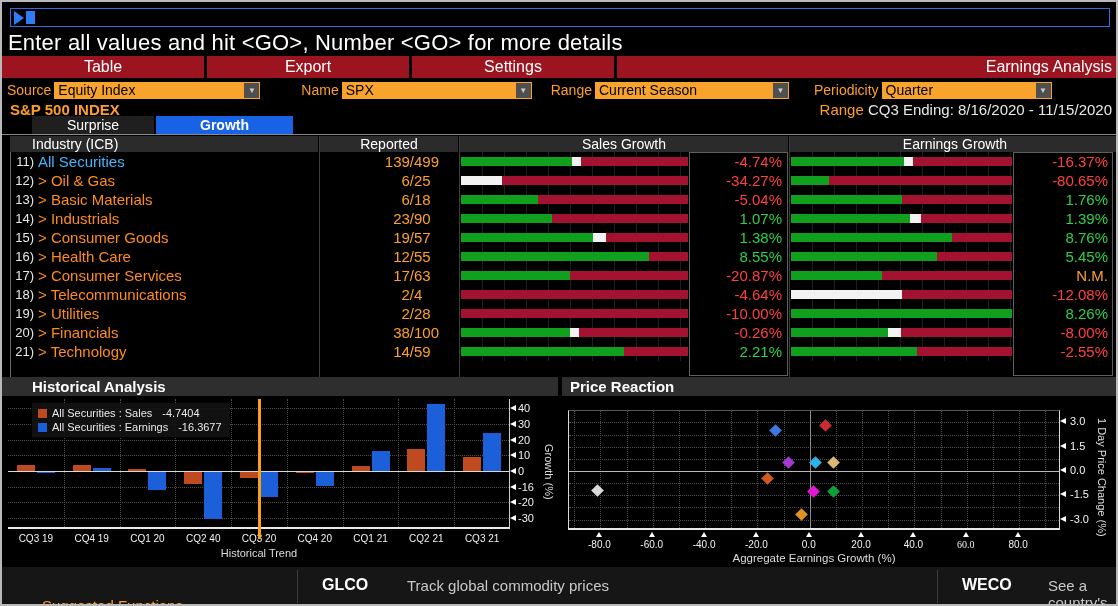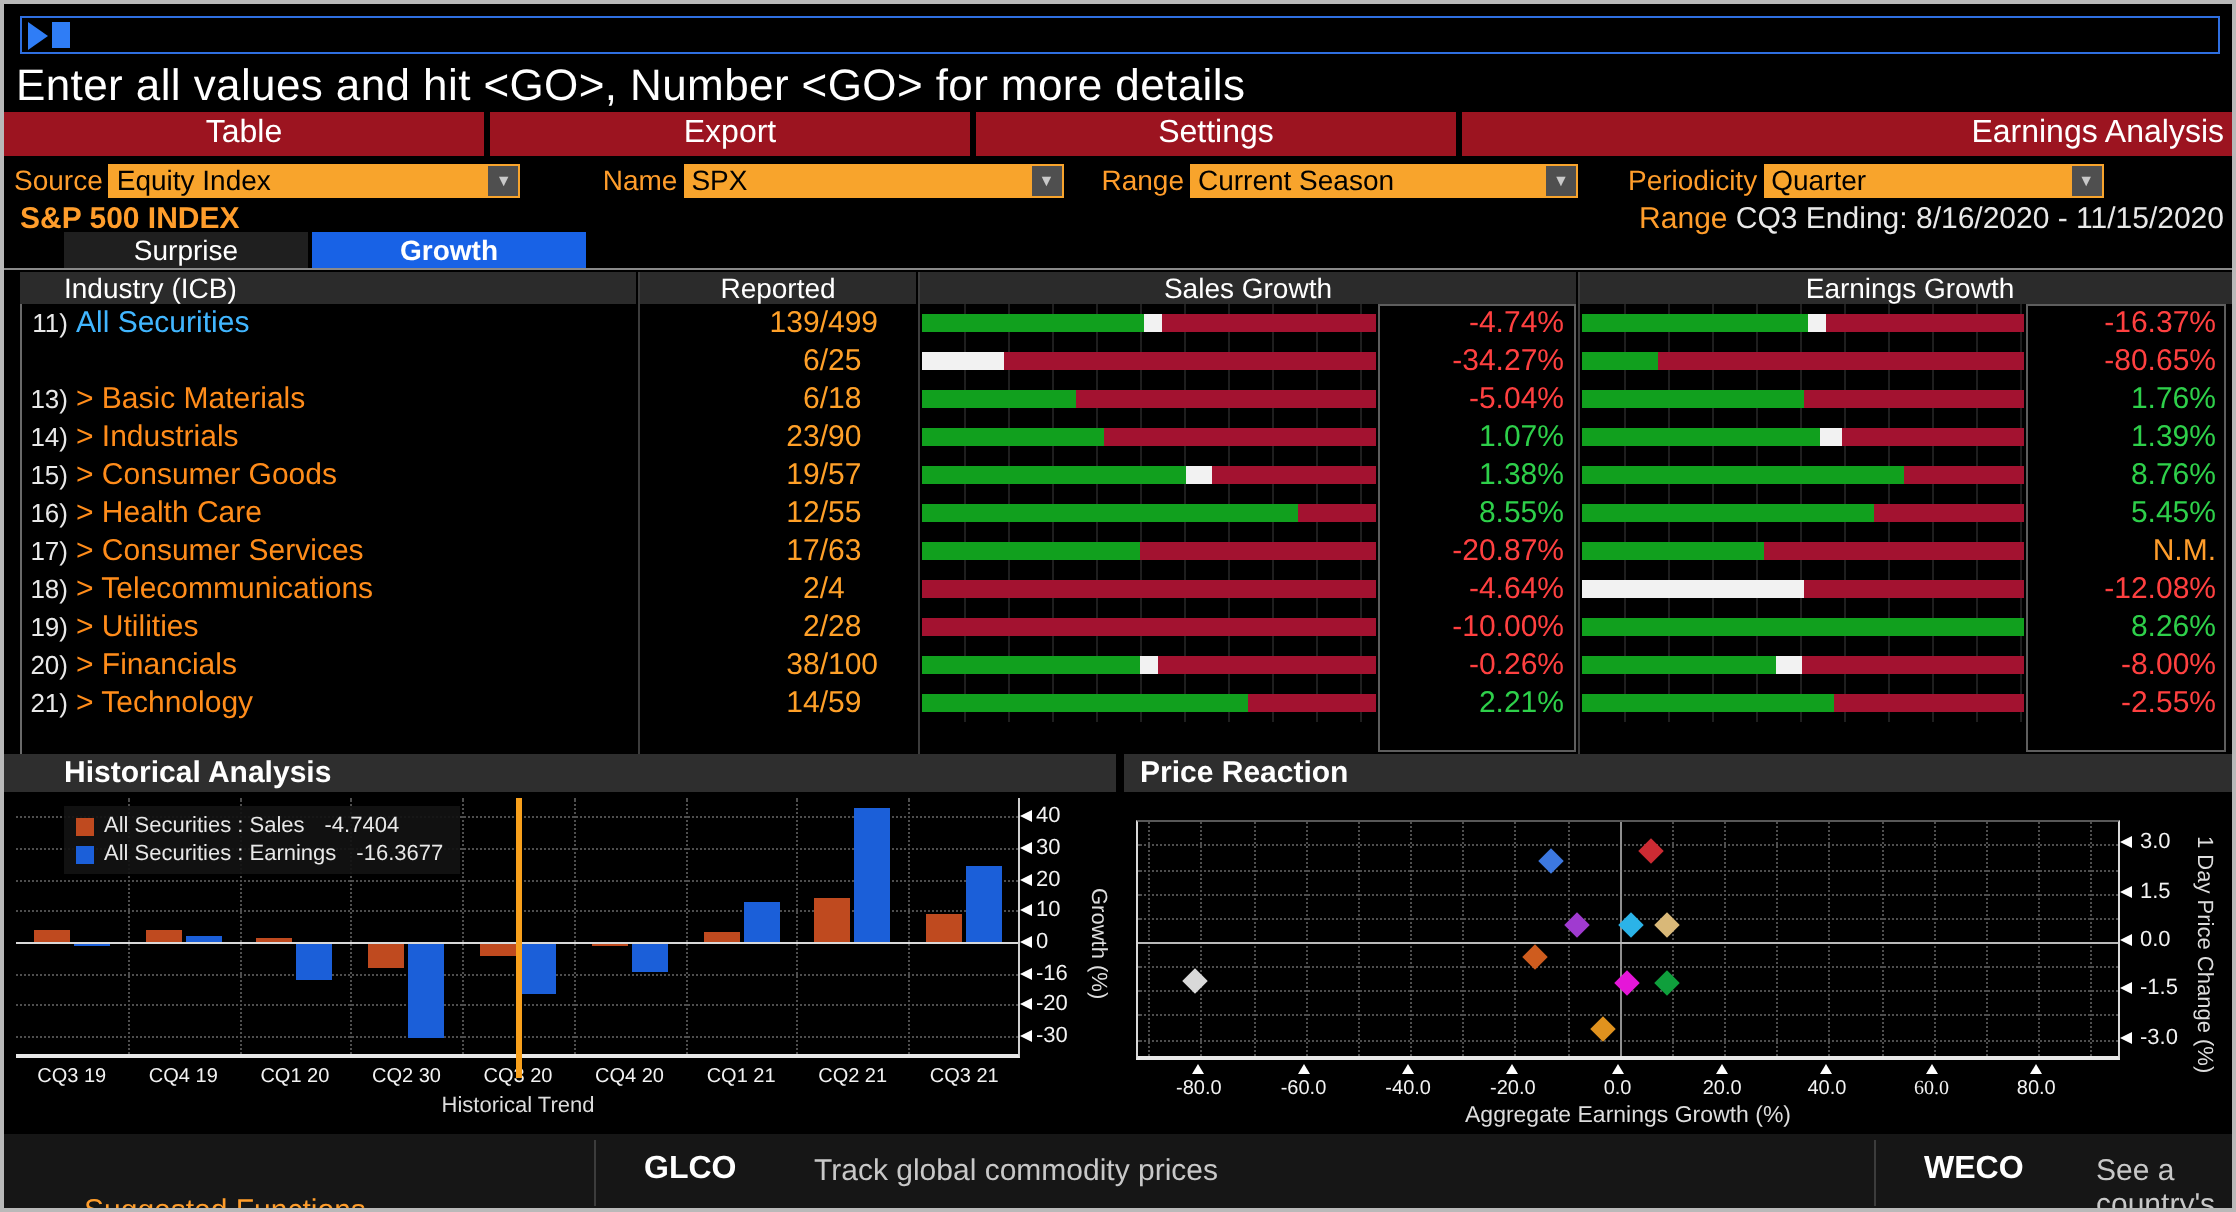--- a/index.html
+++ b/index.html
@@ -12,21 +12,21 @@
   
   .cmdbar{position:absolute;left:8px;top:6px;width:1100px;height:19px;
     border:1px solid #2f6fe0;background:#000;display:flex;align-items:center;padding-left:3px;}
   .cmd-arrow{width:0;height:0;border-top:7px solid transparent;border-bottom:7px solid transparent;border-left:10px solid #2f7df6;}
   .cmd-cursor{width:9px;height:13px;background:#2f7df6;margin-left:2px;}
   
   .hint{position:absolute;left:6px;top:28px;color:#fff;font-size:22px;letter-spacing:.2px;}
   
   .menubar{position:absolute;left:0;top:54px;width:1118px;height:22px;display:flex;}
   .menu-seg{background:#9c1420;color:#fff;font-size:16px;display:flex;align-items:center;justify-content:center;height:22px;}
-  .menu-seg.btn{width:240px;margin-right:3px;cursor:default;}
+  .menu-seg.btn{width:202px;margin-right:3px;cursor:default;}
   .menu-seg.right{flex:1;justify-content:flex-end;padding-right:8px;}
   
   .controls{position:absolute;left:2px;top:78px;width:1114px;height:20px;display:flex;align-items:center;}
   .ctl-label{color:#ff9d2b;font-size:14px;padding:0 3px;white-space:nowrap;}
   .dd{height:17px;background:#f8a42c;color:#000;font-size:14px;display:flex;align-items:center;}
   .dd .dd-val{flex:1;padding:0 4px;white-space:nowrap;overflow:hidden;}
   .dd .dd-btn{width:15px;height:15px;margin:1px;background:#4f4f4f;color:#c9c9c9;font-size:8px;display:flex;align-items:center;justify-content:center;}
   
   .subline{position:absolute;left:8px;top:99px;width:1102px;height:15px;display:flex;justify-content:space-between;font-size:15px;}
   .sec-name{color:#ff9d2b;font-weight:bold;}
@@ -189,20 +189,24 @@
               <div class="bar">
                 <div class="seg-g" style="width: 51%;"></div>
                 <div class="seg-w" style="width: 4%;"></div>
                 <div class="seg-r" style="width: 45%;"></div>
               </div>
             </div>
           </div>
           <div class="cell c-eval val-neg">-16.37%</div>
         </div>
         <div class="trow" style="top: 19px;">
+          <div class="cell c-ind">
+            <span class="rownum">12)</span>
+            <span class="indname">&gt; Oil &amp; Gas</span>
+          </div>
           <div class="cell c-rep">
             <span class="rep-a">6</span>
             <span class="rep-s"> / </span>
             <span class="rep-b">25</span>
           </div>
           <div class="cell c-sbar">
             <div class="barcell">
               <div class="bar">
                 <div class="seg-w" style="width: 18%;"></div>
                 <div class="seg-r" style="width: 82%;"></div>
@@ -556,21 +560,21 @@
         <div class="ax-ylab" style="left: 516px; top: 88.0482px;">0</div>
         <div class="tick-arrow" style="left: 508px; top: 106.711px;"></div>
         <div class="ax-ylab" style="left: 516px; top: 103.711px;">-16</div>
         <div class="tick-arrow" style="left: 508px; top: 122.373px;"></div>
         <div class="ax-ylab" style="left: 516px; top: 119.373px;">-20</div>
         <div class="tick-arrow" style="left: 508px; top: 138.036px;"></div>
         <div class="ax-ylab" style="left: 516px; top: 135.036px;">-30</div>
         <div class="ax-xlab" style="left: 33.8889px; top: 156px;">CQ3 19</div>
         <div class="ax-xlab" style="left: 89.6667px; top: 156px;">CQ4 19</div>
         <div class="ax-xlab" style="left: 145.444px; top: 156px;">CQ1 20</div>
-        <div class="ax-xlab" style="left: 201.222px; top: 156px;">CQ2 30</div>
+        <div class="ax-xlab" style="left: 201.222px; top: 156px;">CQ2 40</div>
         <div class="ax-xlab" style="left: 257px; top: 156px;">CQ3 20</div>
         <div class="ax-xlab" style="left: 312.778px; top: 156px;">CQ4 20</div>
         <div class="ax-xlab" style="left: 368.556px; top: 156px;">CQ1 21</div>
         <div class="ax-xlab" style="left: 424.333px; top: 156px;">CQ2 21</div>
         <div class="ax-xlab" style="left: 480.111px; top: 156px;">CQ3 21</div>
         <div class="ax-title-x" style="left: 257px; top: 170px;">Historical Trend</div>
         <div class="ax-title-y" style="left: 541px; top: 40px; height: 110px;">Growth (%)</div>
       </div>
     <div class="plot" id="scat-plot">
         <div class="grid-v" style="left: 5.23404px;"></div>

